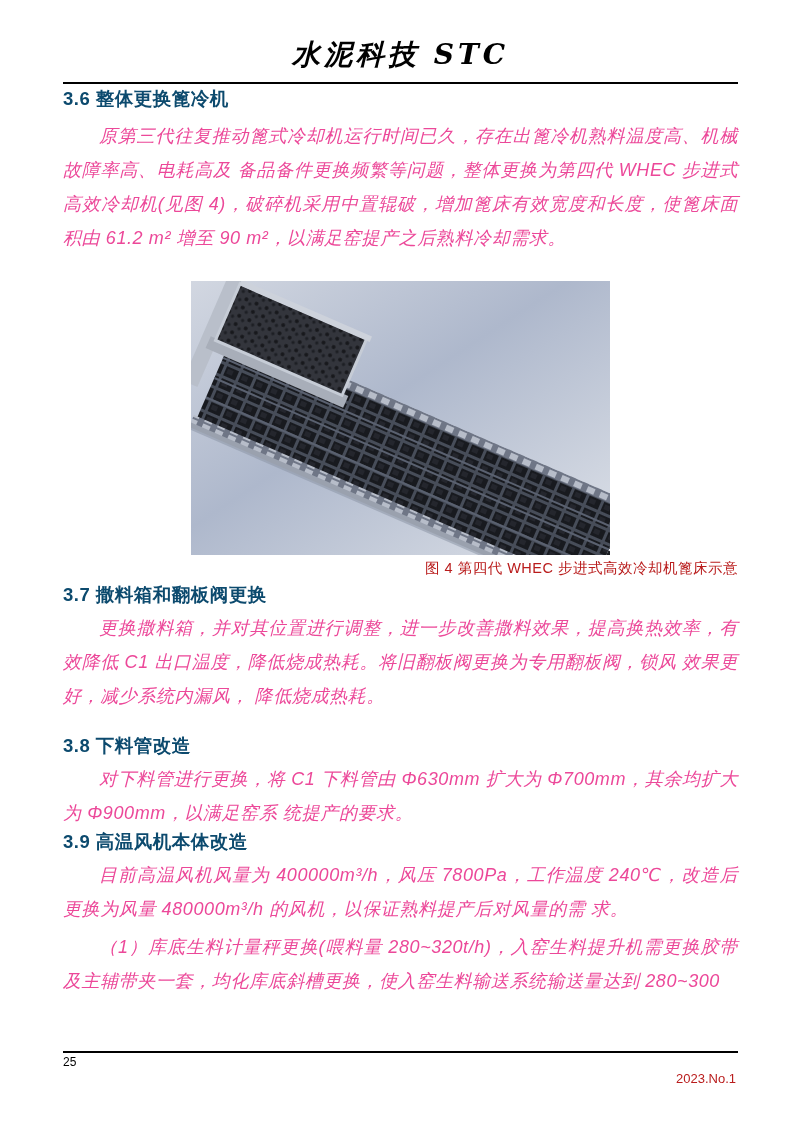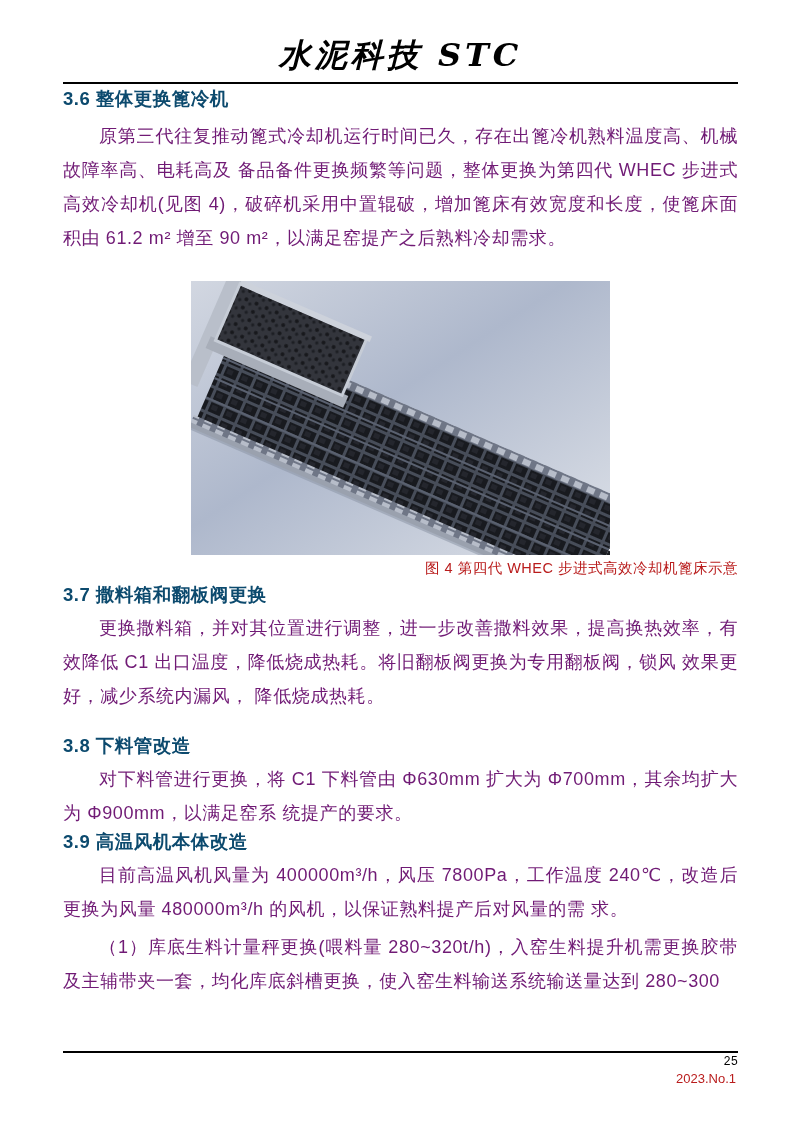--- a/index.html
+++ b/index.html
@@ -12,21 +12,21 @@
     font-family:"Liberation Sans","DejaVu Sans",sans-serif;
     color:#111;
   }
   .content{margin:0 55px 0 63px;}
   .journal-title{
     padding-top:40px;
     text-align:center;
     font-family:"DejaVu Serif","Liberation Serif",serif;
     font-style:italic;
     font-weight:bold;
-    font-size:32px;
+    font-size:28px;
     line-height:30px;
     letter-spacing:4px;
     color:#000;
   }
   .head-rule{
     margin-top:12px;
     border-bottom:2.5px solid #000;
     height:0;
   }
   .sec-heading{
@@ -42,21 +42,22 @@
   .sec-heading.h39{}
   .sec-heading.h310{margin-top:16px;}
   .para{
     margin:4px 0 0 0;
     font-size:18px;
     line-height:34px;
     text-align:justify;
     text-justify:inter-character;
     text-indent:2em;
     letter-spacing:0.6px;
-    color:#701a75;
+    color:#ec4899;
+    font-style:italic;
   }
   .para.p36{margin-top:8px;}
   .figure-wrap{
     margin-top:26px;
     text-align:center;
   }
   .figure-img{
     width:419px;height:274px;
     display:inline-block;
     vertical-align:top;
@@ -71,22 +72,22 @@
   }
   .footer{
     position:absolute;
     left:63px;right:55px;
     top:1051px;
   }
   .footer-rule{border-top:2.5px solid #000;height:0;}
   .footer-row{position:relative;height:20px;margin-top:2px;}
   .footer-page{
     position:absolute;left:0;right:0;
-    text-align:right;
-    font-size:12px;color:#000;font-family:Liberation Mono, monospace;
+    text-align:left;
+    font-size:12px;color:#000;
   }
   .footer-issue{
     position:absolute;right:2px;top:16px;
     font-size:13px;color:#b91c1c;
   }
 </style>
 </head>
 <body>
 
 <div class="page">

